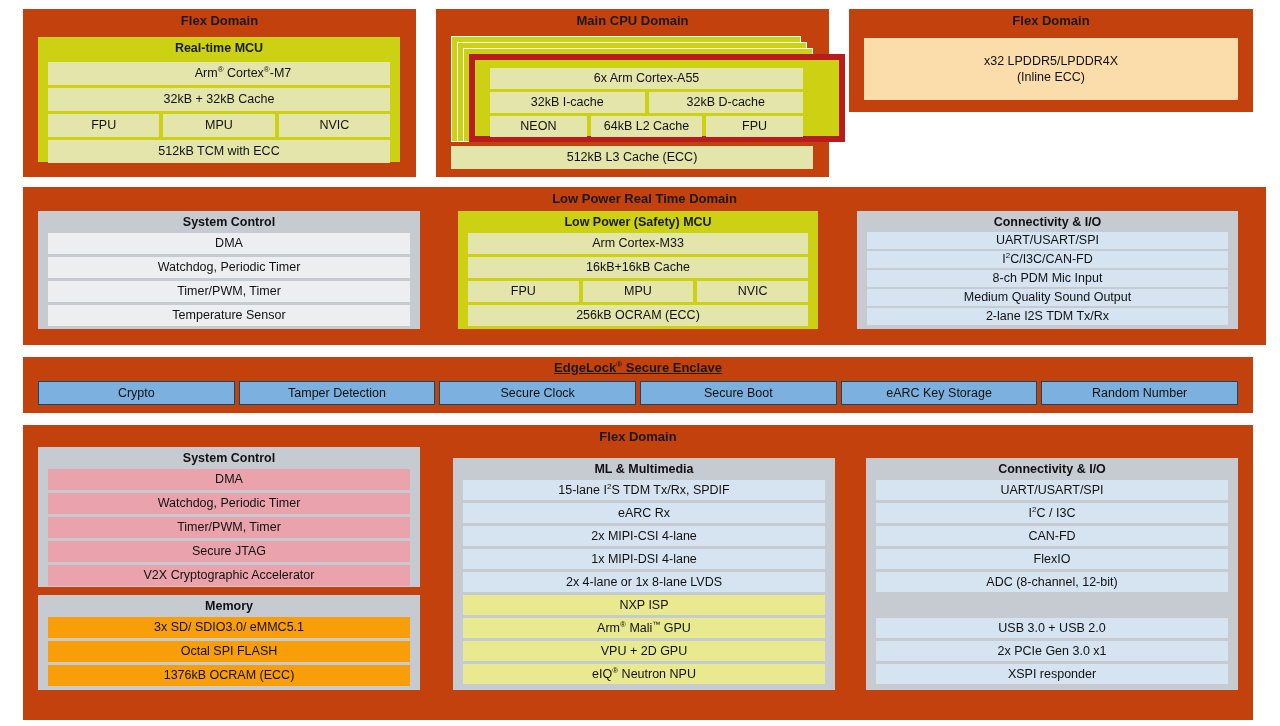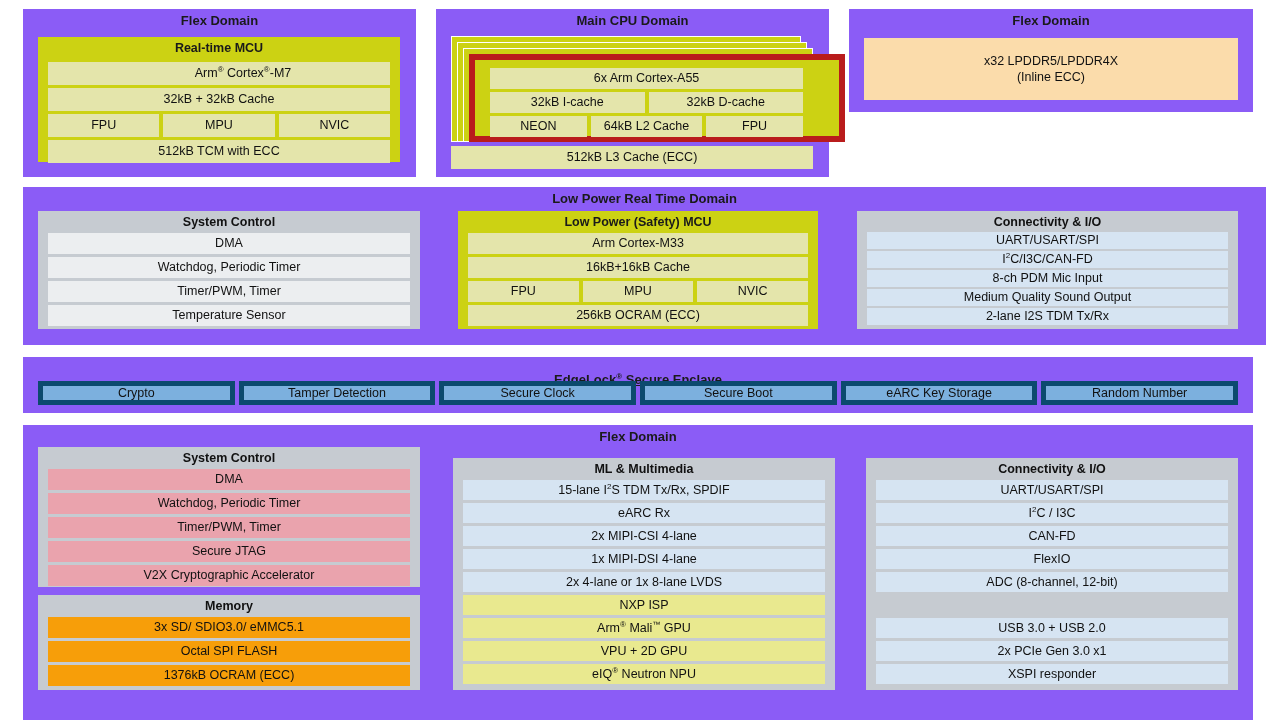--- a/index.html
+++ b/index.html
@@ -14,21 +14,21 @@
   #root {
     position: relative;
     width: 1280px; height: 726px;
     background: #ffffff;
     overflow: hidden;
   }
 
   
   .panel {
     position: absolute;
-    background: #8b5cf6;
+    background: #c2410c;
   }
   .panel-title {
     text-align: center;
     font-size: 13px;
     font-weight: bold;
     color: #1a1a1a;
     line-height: 16px;
     padding-top: 4px;
   }
 
@@ -59,21 +59,21 @@
     overflow: hidden;
     display: flex;
     align-items: center;
     justify-content: center;
   }
   .chip-pale-yellow { background: #e4e5ab; }
   .chip-pale-grey   { background: #eceef0; }
   .chip-pale-blue   { background: #d6e4f2; }
   .chip-pink        { background: #eaa3ad; }
   .chip-orange      { background: #f79e09; }
-  .chip-blue        { background: #7cb0de; border: 5px solid #0c4a6e; }
+  .chip-blue        { background: #7cb0de; border: 1px solid #0c4a6e; }
   .chip-peach       { background: #fbdcab; }
   .chip-yellow      { background: #e9e98f; }
 
   .rowflex { display: flex; gap: 4px; }
 
   
   .stack-layer {
     position: absolute;
     background: #ccd213;
     border: 1px solid #ffffff;
@@ -166,21 +166,21 @@
       <div class="chip chip-pale-blue" style="position:absolute; left:10px; top:40px; width:361px; height:17px;">
         <span>I<sup>2</sup>C/I3C/CAN-FD</span>
       </div>
       <div class="chip chip-pale-blue" style="position:absolute; left:10px; top:59px; width:361px; height:17px;">8-ch PDM Mic Input</div>
       <div class="chip chip-pale-blue" style="position:absolute; left:10px; top:78px; width:361px; height:17px;">Medium Quality Sound Output</div>
       <div class="chip chip-pale-blue" style="position:absolute; left:10px; top:97px; width:361px; height:17px;">2-lane I2S TDM Tx/Rx</div>
     </div>
   </div>
 
   <div class="panel" style="left:23px; top:357px; width:1230px; height:56px;">
-    <div class="panel-title" style="padding-top:15px;text-decoration:underline;">
+    <div class="panel-title" style="padding-top:3px;text-decoration:underline;">
       <span>EdgeLock<sup>®</sup> Secure Enclave</span>
     </div>
     <div style="position:absolute; left:15px; top:24px; width:1200px; height:24px;" class="rowflex">
       <div class="chip chip-blue" style="flex:1;">Crypto</div>
       <div class="chip chip-blue" style="flex:1;">Tamper Detection</div>
       <div class="chip chip-blue" style="flex:1;">Secure Clock</div>
       <div class="chip chip-blue" style="flex:1;">Secure Boot</div>
       <div class="chip chip-blue" style="flex:1;">eARC Key Storage</div>
       <div class="chip chip-blue" style="flex:1;">Random Number</div>
     </div>

